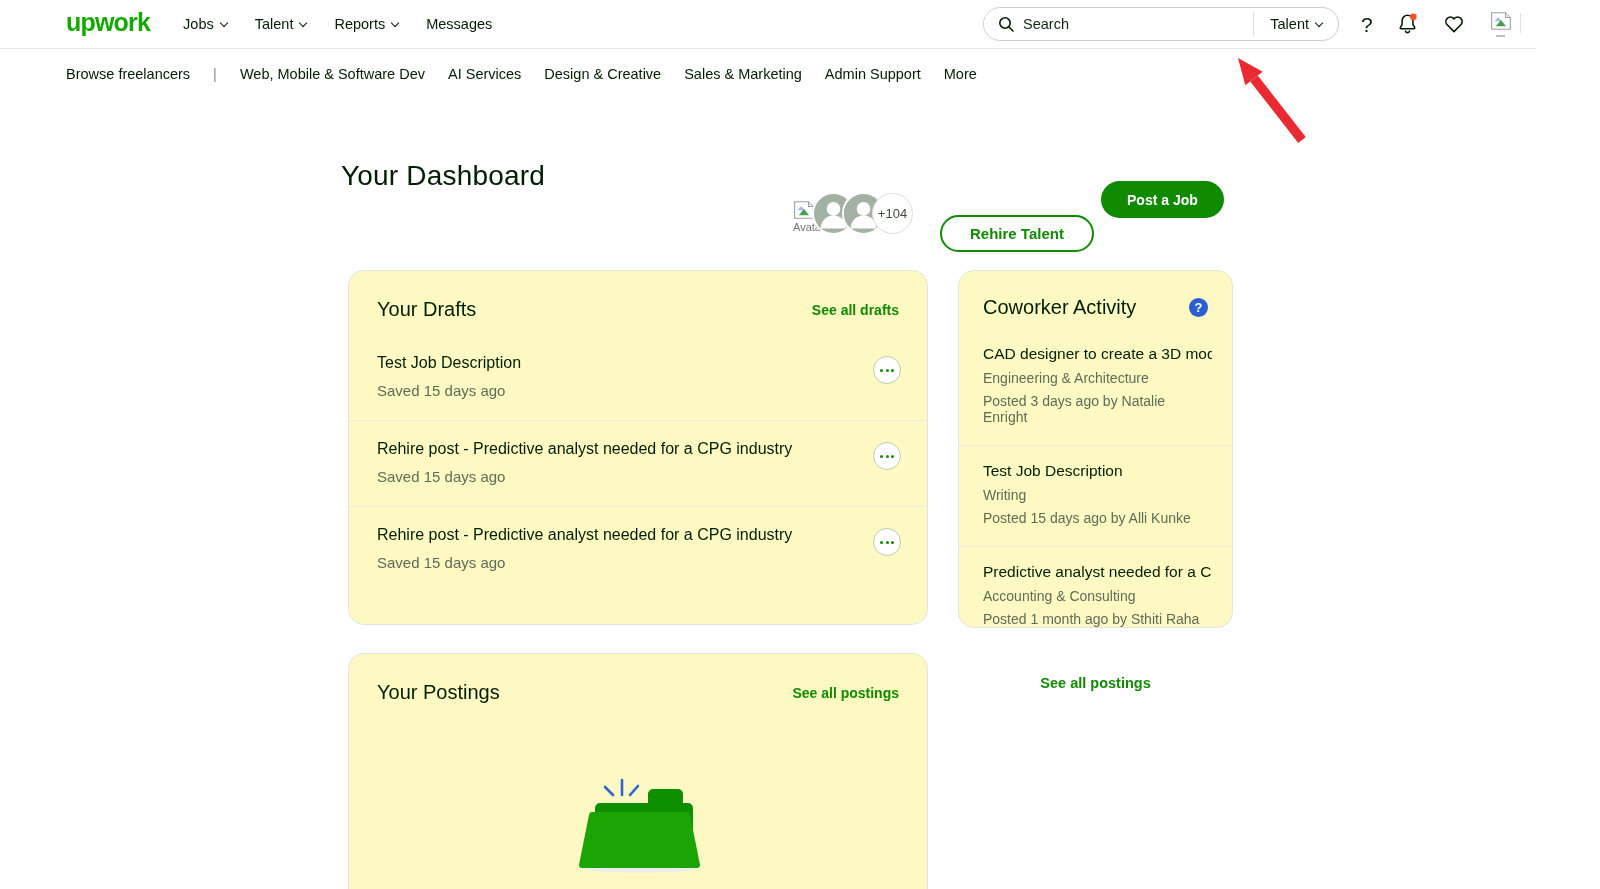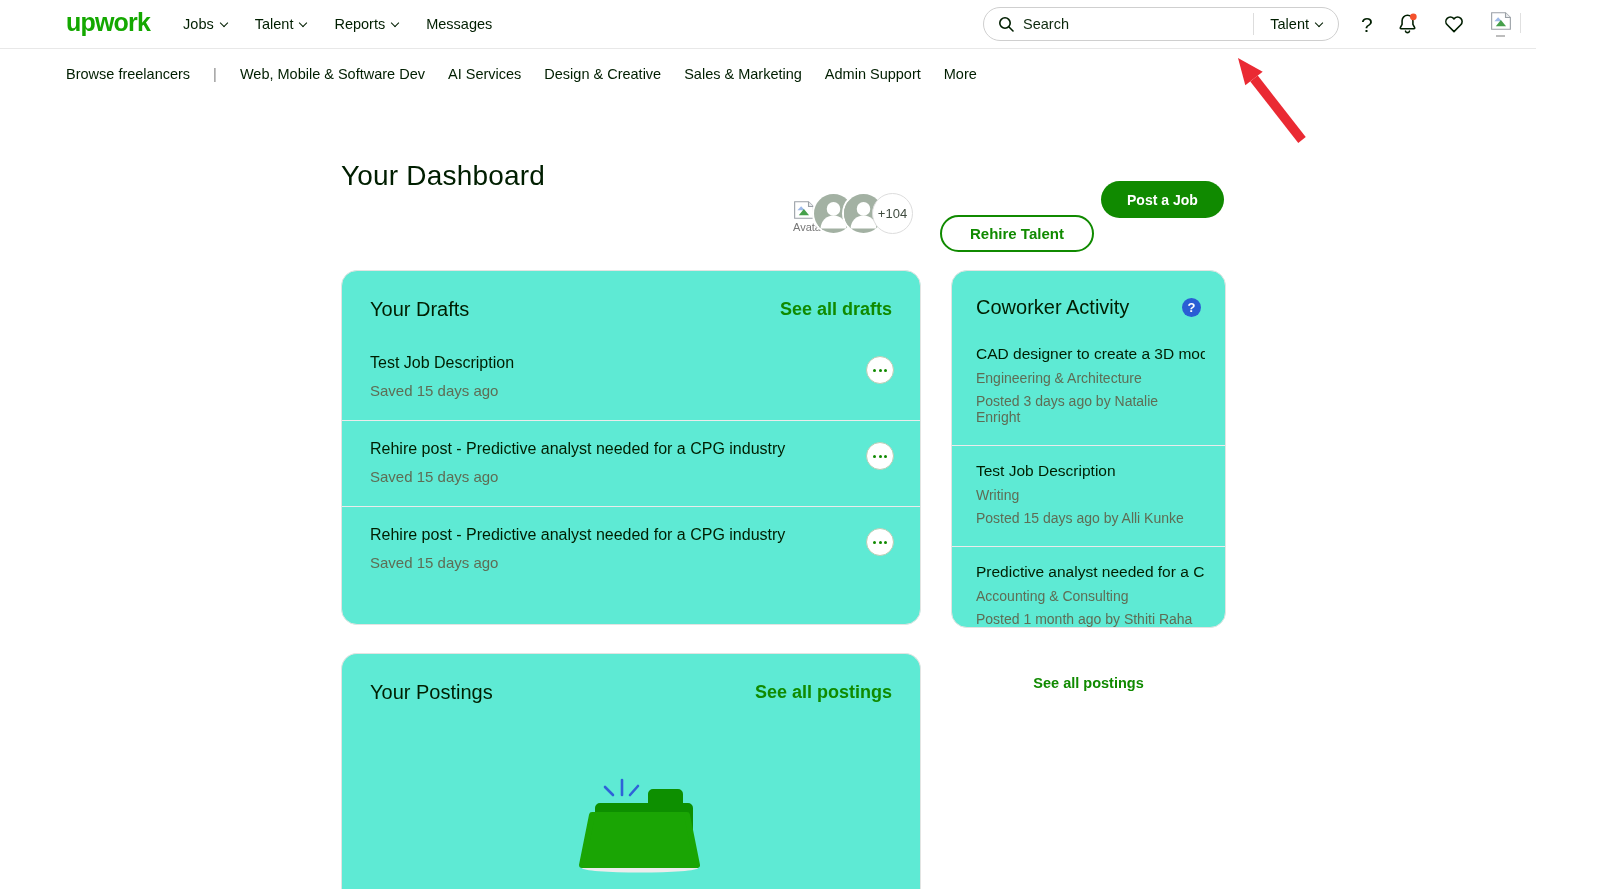--- a/index.html
+++ b/index.html
@@ -67,28 +67,28 @@
     border:2px solid #108a00; border-radius:19px; background:#fff; color:#108a00;
     font-size:15px; font-weight:600; font-family:inherit; cursor:pointer;margin-top:46px;
   }
   .btn-fill {
     position:absolute; left:1101px; top:181px; height:37px; padding:0 26px;
     border:none; border-radius:19px; background:#108a00; color:#fff;
     font-size:14px; font-weight:600; font-family:inherit; cursor:pointer;
   }
 
   
-  .card { position:absolute; background:#5eead4; border:1px solid #e2e4e2; border-radius:16px; }
+  .card { position:absolute; background:#fef9c3; border:1px solid #e2e4e2; border-radius:16px;margin-left:7px; }
   .card-drafts   { left:341px; top:270px; width:580px; height:355px; }
   .card-postings { left:341px; top:653px; width:580px; height:300px; border-bottom:none; }
   .card-coworker { left:951px; top:270px; width:275px; height:358px; }
 
   .card-head { display:flex; align-items:center; justify-content:space-between; padding:27px 28px 14px; }
   .card-title { font-size:20px; font-weight:500; }
-  .see-link { font-size:18px; font-weight:600; color:#108a00; text-decoration:none; cursor:pointer; }
+  .see-link { font-size:14px; font-weight:600; color:#108a00; text-decoration:none; cursor:pointer; }
 
   .draft-row { display:flex; align-items:flex-start; justify-content:space-between; padding:19px 26px 21px 28px; }
   .draft-row + .draft-row { border-top:1px solid #ebebeb; }
   .draft-title { font-size:16px; font-weight:500; margin-bottom:10px; }
   .draft-sub { font-size:15px; color:#5e6d55; }
   .dots-btn {
     width:28px; height:28px; border-radius:50%; border:1px solid #b9cdb4; background:#fff;
     display:flex; align-items:center; justify-content:center; gap:2.5px; cursor:pointer; margin-top:2px;
   }
   .dots-btn i { width:3px; height:3px; background:#108a00; border-radius:50%; }

